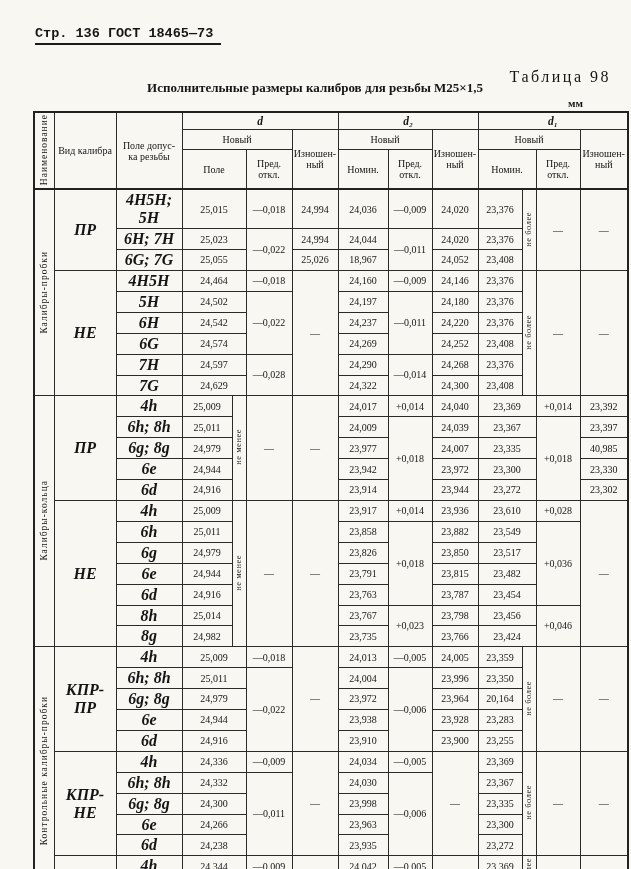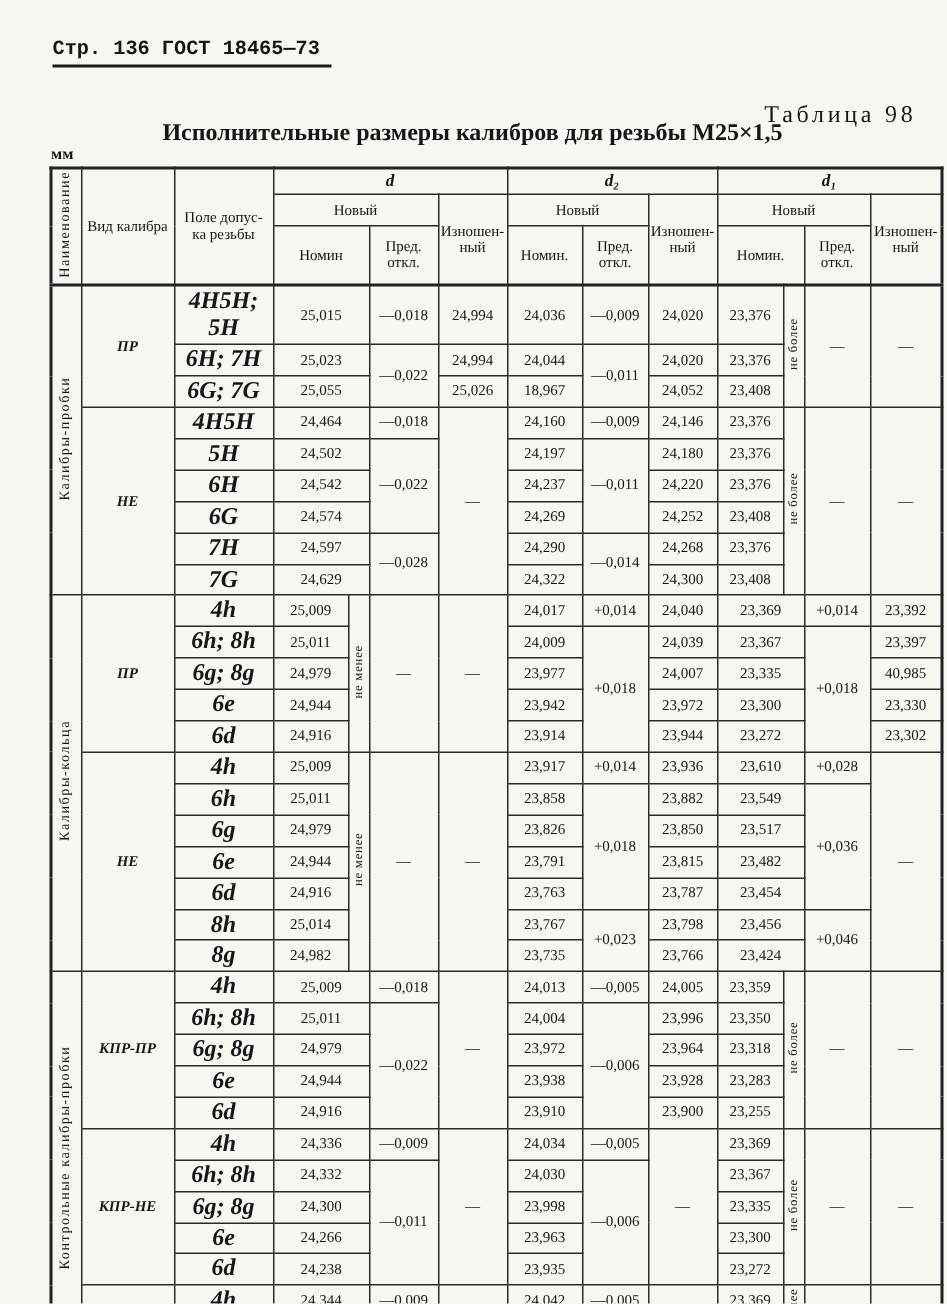--- a/index.html
+++ b/index.html
@@ -16,25 +16,25 @@
     font-size:13.5px; font-weight:bold;
     border-bottom:2.5px solid #1a1a1a;
     padding-bottom:2px; padding-right:8px;font-family:Liberation Mono, monospace;
   }
   .table-label {
     position:absolute; right:20px; top:68px;
     font-size:16px; letter-spacing:2.5px;
   }
   .doc-title {
     position:absolute; left:35px; top:80px; width:560px;
-    text-align:center; font-size:16px; font-weight:bold;
+    text-align:center; font-size:13px; font-weight:bold;
   }
   .units {
-    position:absolute; left:34px; top:97px; width:560px;
-    text-align:left; font-size:11px; font-weight:bold;
+    position:absolute; left:23px; top:97px; width:560px;
+    text-align:right; font-size:11px; font-weight:bold;
   }
   table.gauges {
     position:absolute; left:33px; top:111px;
     border-collapse:collapse; table-layout:fixed;
     width:594px;
     border:2px solid #222;
   }
   th,td {
     border:1px solid #2a2a2a;
     text-align:center; vertical-align:middle;
@@ -42,21 +42,21 @@
     padding:1px 1px; font-weight:400;
     overflow:hidden;
   }
   thead tr.h1 th, thead tr.h2 th { height:14px; }
   thead tr.h3 th { height:36px; }
   thead th { font-size:10px; }
   thead { border-bottom:2px solid #222; }
   .dia { font-style:italic; font-size:11.5px; font-weight:700; }
   tbody td { height:17px; }
   td.sec { padding:0; }
-  td.vid { font-style:italic; font-weight:700; font-size:10px; }
+  td.vid { font-style:italic; font-weight:700; font-size:16px; }
   td.pole { font-style:italic; font-weight:700; font-size:16px; }
   td.strip { padding:0; }
   .rtext {
     writing-mode:vertical-rl; transform:rotate(180deg);
     display:inline-block; white-space:nowrap;
     font-size:9.5px; letter-spacing:1px;
   }
   td.strip .rtext { font-size:8.5px; letter-spacing:0.5px; }
   td.dash { font-weight:400; }
 </style>
@@ -96,21 +96,21 @@
     </tr>
     <tr class="h2">
       <th colspan="3">Новый</th>
       <th rowspan="2">Изношен- ный</th>
       <th colspan="2">Новый</th>
       <th rowspan="2">Изношен- ный</th>
       <th colspan="3">Новый</th>
       <th rowspan="2">Изношен- ный</th>
     </tr>
     <tr class="h3">
-      <th colspan="2">Номин</th>
+      <th colspan="2">Поле</th>
       <th>Пред. откл.</th>
       <th>Номин.</th>
       <th>Пред. откл.</th>
       <th colspan="2">Номин.</th>
       <th>Пред. откл.</th>
     </tr>
   </thead>
   <tbody id="table-body">
       <tr>
         <td rowspan="9" class="sec"><span class="rtext">Калибры-пробки</span></td>
@@ -329,21 +329,21 @@
         <td>24,004</td>
         <td rowspan="4">—0,006</td>
         <td>23,996</td>
         <td>23,350</td>
       </tr>
       <tr>
         <td class="pole">6g; 8g</td>
         <td colspan="2">24,979</td>
         <td>23,972</td>
         <td>23,964</td>
-        <td>23,318</td>
+        <td>20,164</td>
       </tr>
       <tr>
         <td class="pole">6e</td>
         <td colspan="2">24,944</td>
         <td>23,938</td>
         <td>23,928</td>
         <td>23,283</td>
       </tr>
       <tr>
         <td class="pole">6d</td>

